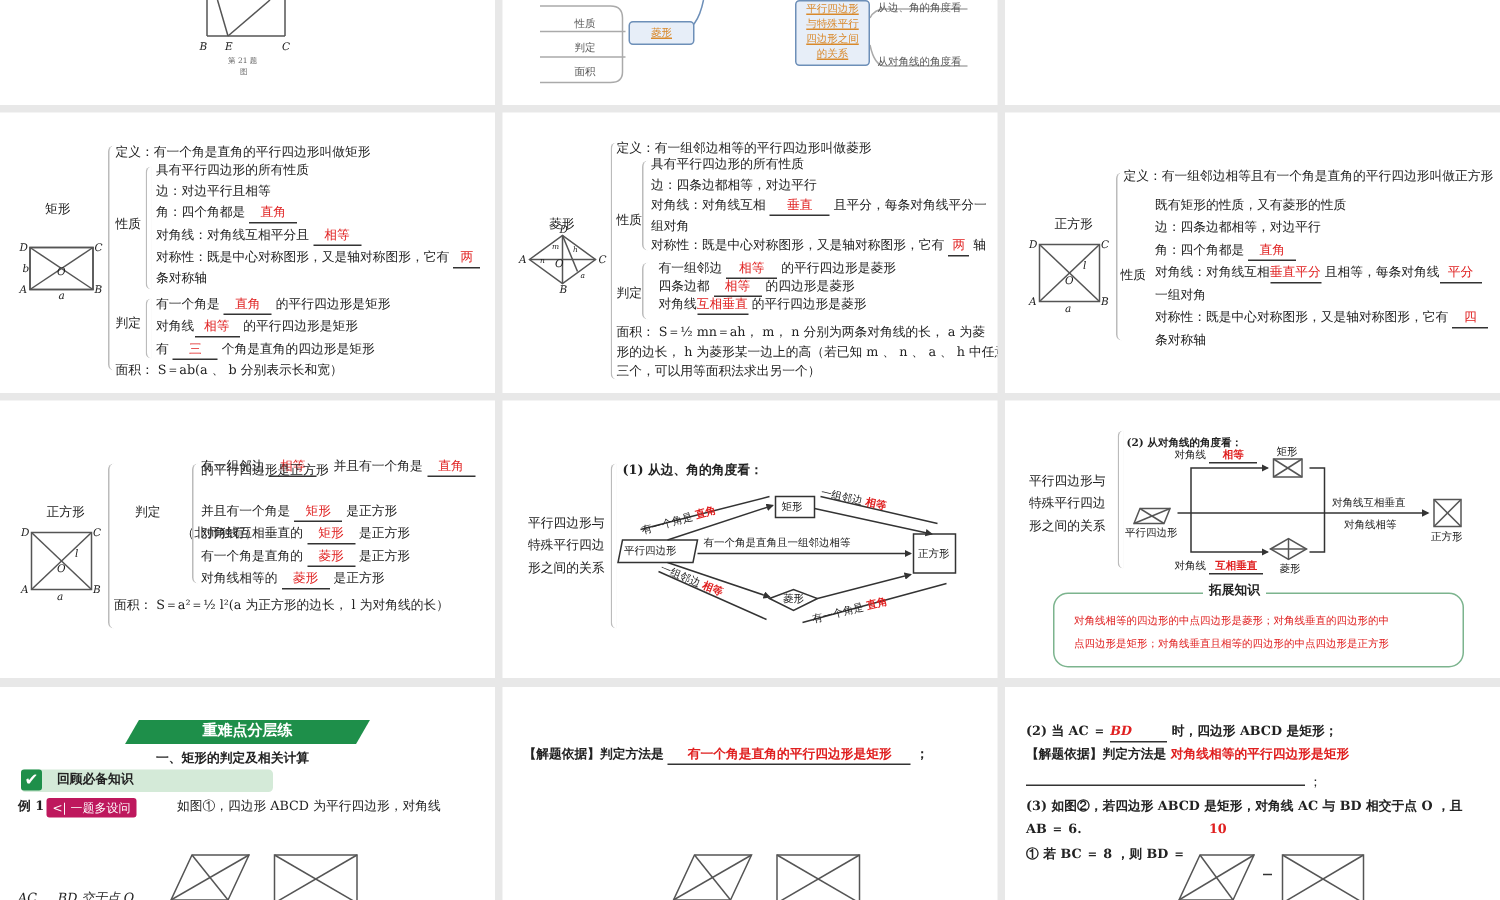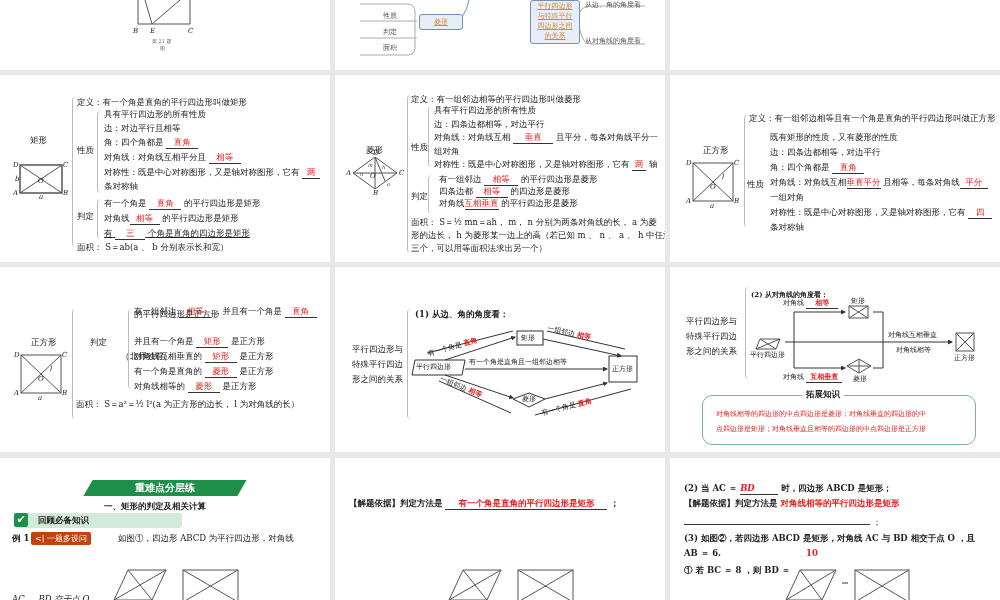--- a/index.html
+++ b/index.html
@@ -13,21 +13,21 @@
   .bold { font-weight:bold; }
   .brace { position:absolute; border-left:1px solid #bbb; border-radius:4px 0 0 4px; }
   svg { position:absolute; overflow:visible; }
   .mm-node { position:absolute; font-size:7px; color:#555; text-align:center; }
   .mm-box { position:absolute; border:1px solid #6d8fb8; background:#e7eef8; border-radius:3px;
             color:#d9892b; font-size:7px; text-align:center; text-decoration:underline; line-height:10px; }
   .green-banner { position:absolute; background:#1e8f4a; color:#fff; font-weight:bold; font-size:10px;
                   text-align:center; line-height:16px; transform:skewX(-30deg); }
   .green-banner span { display:inline-block; transform:skewX(30deg); }
   .review-bar { position:absolute; background:#d4ead8; border-radius:3px; }
-  .tag-btn { position:absolute; background:#c2410c; color:#fff; font-size:8px; line-height:13px; border-radius:2px; padding:0 4px; }
+  .tag-btn { position:absolute; background:#be185d; color:#fff; font-size:8px; line-height:13px; border-radius:2px; padding:0 4px; }
   .ext-box { position:absolute; border:1px solid #7cb48e; border-radius:10px; }
 </style>
 </head>
 <body>
 
 <div class="slide" style="left:0;top:0;width:330px;height:70px;">
   <svg width="330" height="70">
     <line x1="138" y1="0" x2="138" y2="24" stroke="#555"></line>
     <line x1="138" y1="24" x2="190" y2="24" stroke="#555"></line>
     <line x1="190" y1="0" x2="190" y2="24" stroke="#555"></line>
@@ -92,21 +92,21 @@
   <span class="t" style="left:104px;top:34px;">具有平行四边形的所有性质</span>
   <span class="t" style="left:104px;top:48px;">边：对边平行且相等</span>
   <span class="t" style="left:104px;top:62px;"><span>角：四个角都是</span> <span class="blank" style="width:32px">直角</span></span>
   <span class="t" style="left:104px;top:77px;"><span>对角线：对角线互相平分且</span> <span class="blank" style="width:32px">相等</span></span>
   <span class="t" style="left:104px;top:92px;"><span>对称性：既是中心对称图形，又是轴对称图形，它有</span> <span class="blank" style="width:18px">两</span></span>
   <span class="t" style="left:104px;top:106px;">条对称轴</span>
   <span class="t" style="left:77px;top:136px;">判定</span>
   <div class="brace" style="left:97px;top:124px;width:3px;height:40px;"></div>
   <span class="t" style="left:104px;top:123px;"><span>有一个角是</span> <span class="blank" style="width:32px">直角</span> <span>的平行四边形是矩形</span></span>
   <span class="t" style="left:104px;top:138px;"><span>对角线</span><span class="blank" style="width:30px">相等</span> <span>的平行四边形是矩形</span></span>
-  <span class="t" style="left:104px;top:153px;text-decoration:underline;"><span>有</span> <span class="blank" style="width:30px">三</span> <span>个角是直角的四边形是矩形</span></span>
+  <span class="t" style="left:104px;top:153px;"><span>有</span> <span class="blank" style="width:30px">三</span> <span>个角是直角的四边形是矩形</span></span>
   <span class="t" style="left:77px;top:167px;">面积： S＝ab(a 、 b 分别表示长和宽）</span>
 </div>
 
 <div class="slide" style="left:335px;top:75px;width:330px;height:187px;">
   <span class="t" style="left:31px;top:70px;">菱形</span>
   <svg width="330" height="187" style="left:0;top:0">
     <polygon points="18,98 40,82 62,98 40,114" fill="none" stroke="#555"></polygon>
     <line x1="18" y1="98" x2="62" y2="98" stroke="#555"></line>
     <line x1="40" y1="82" x2="40" y2="114" stroke="#555"></line>
     <line x1="40" y1="82" x2="50" y2="106" stroke="#555"></line>

